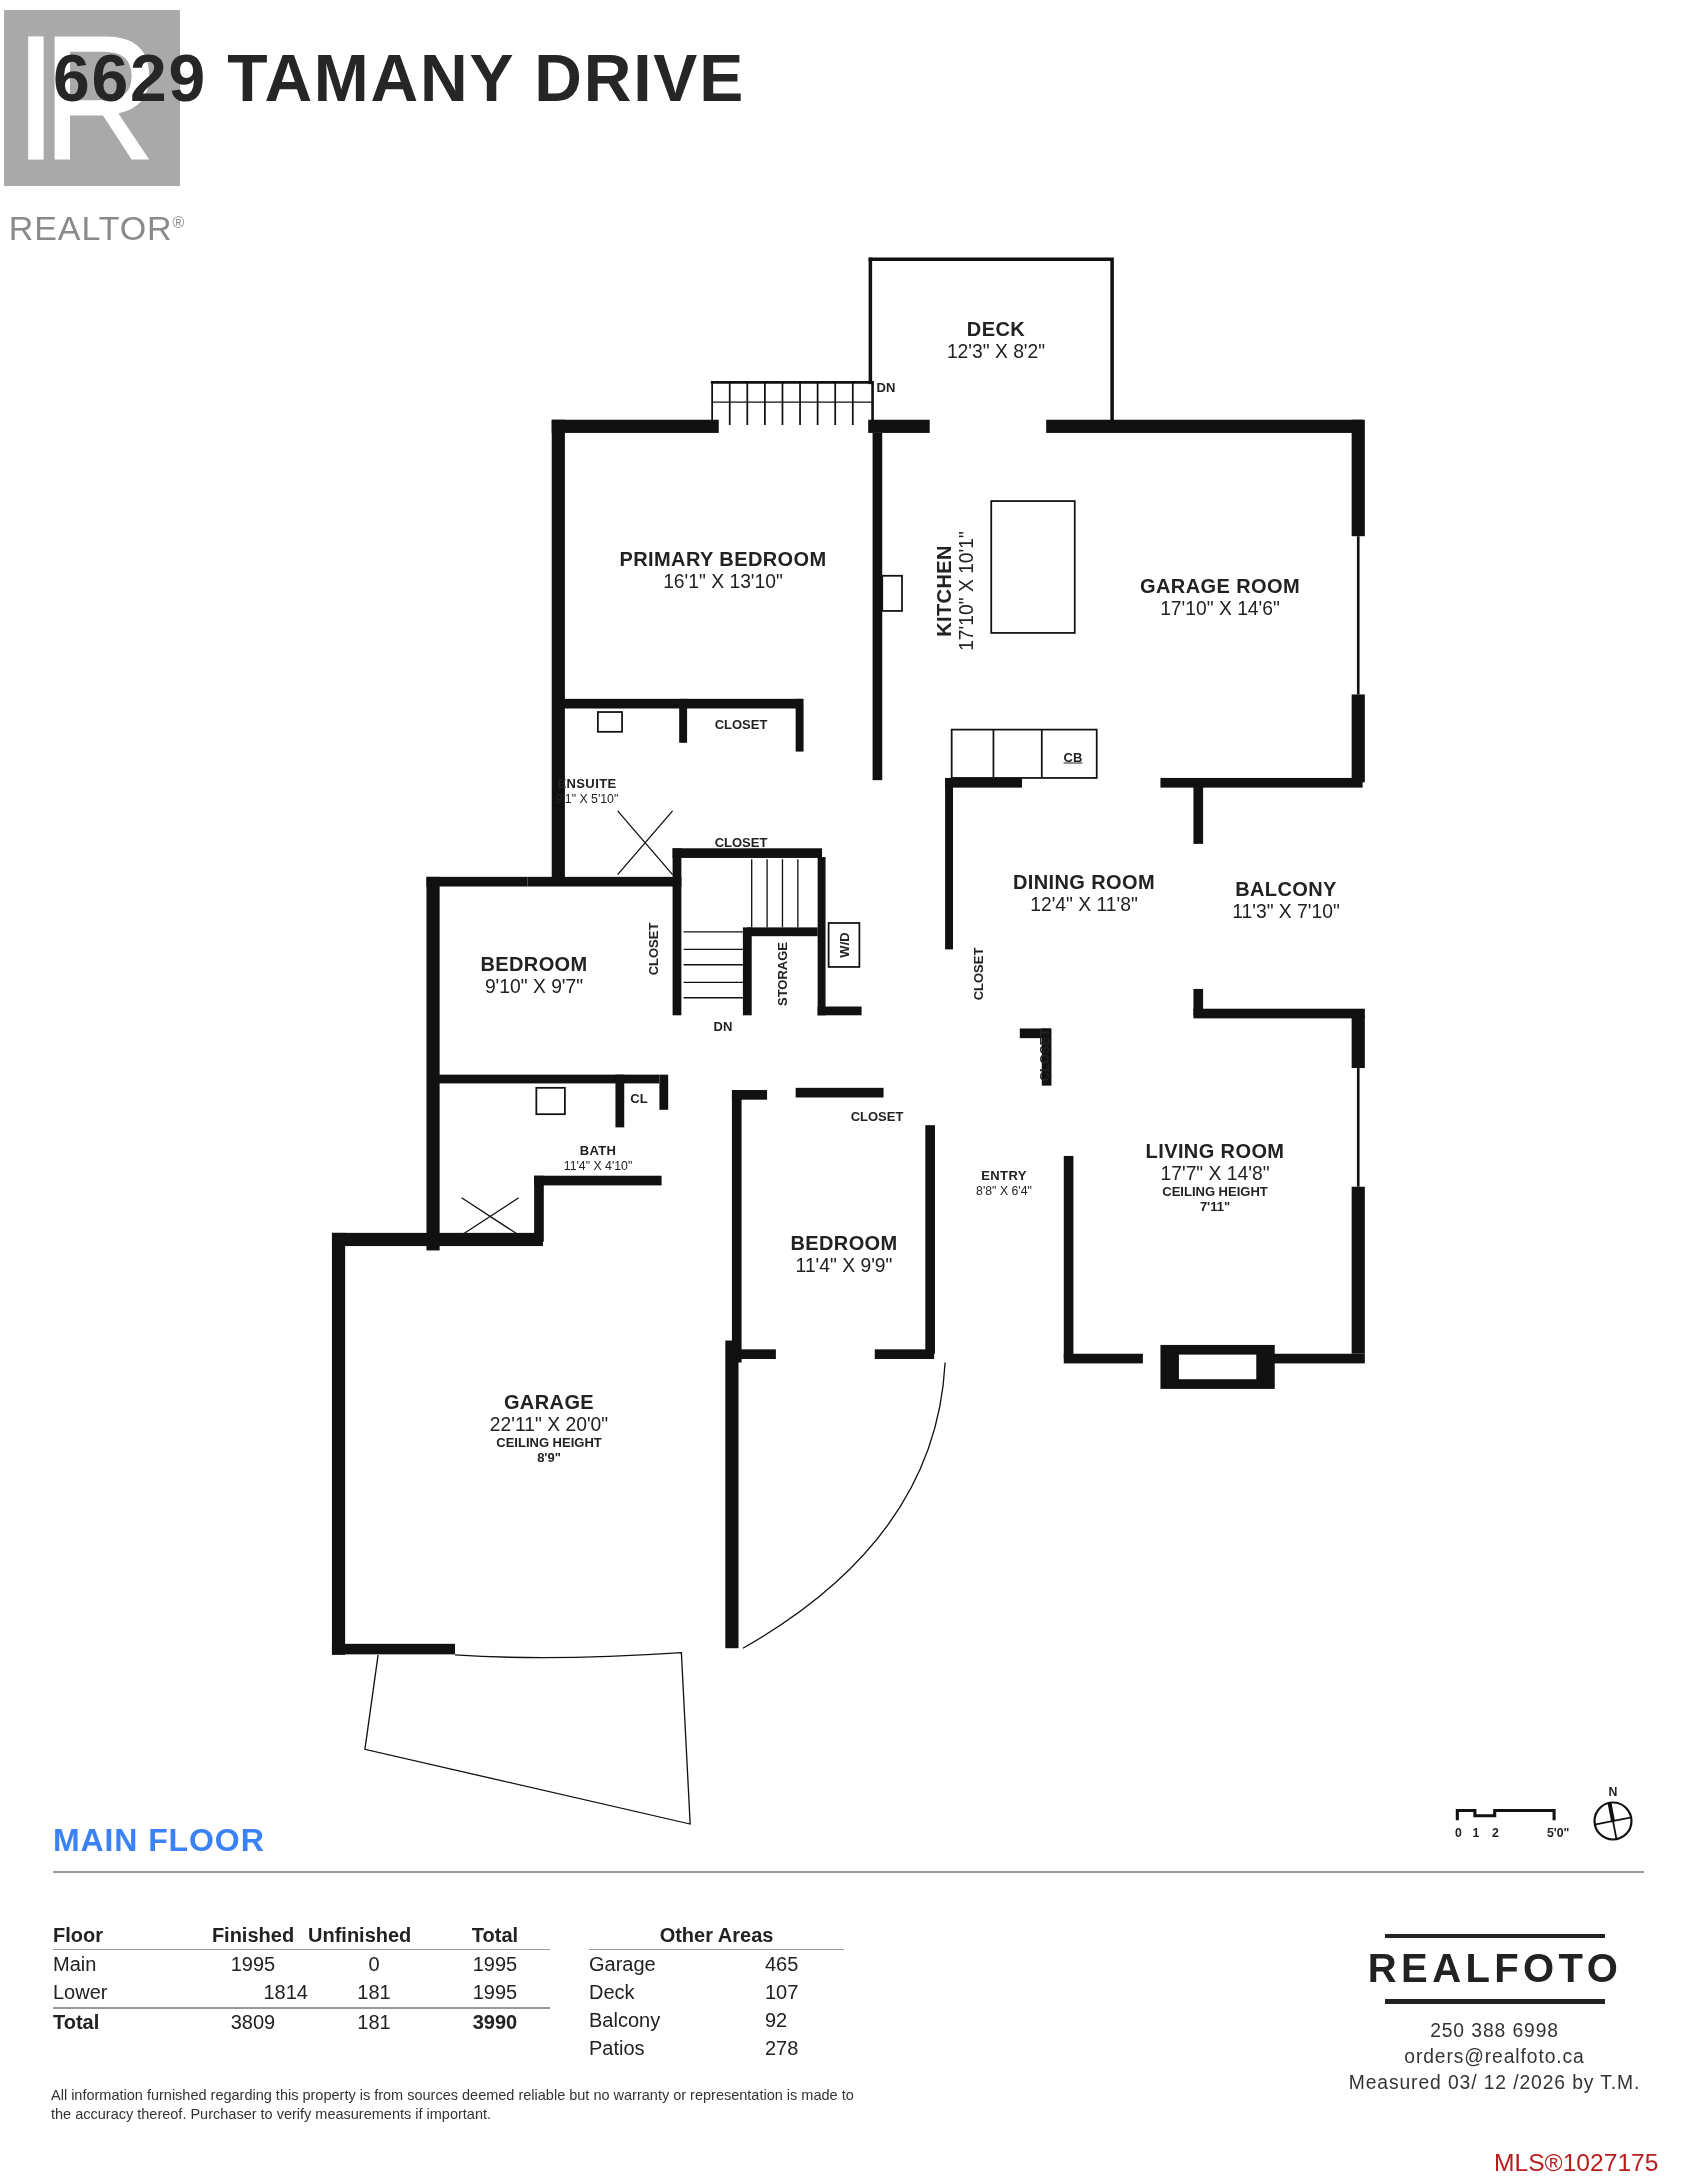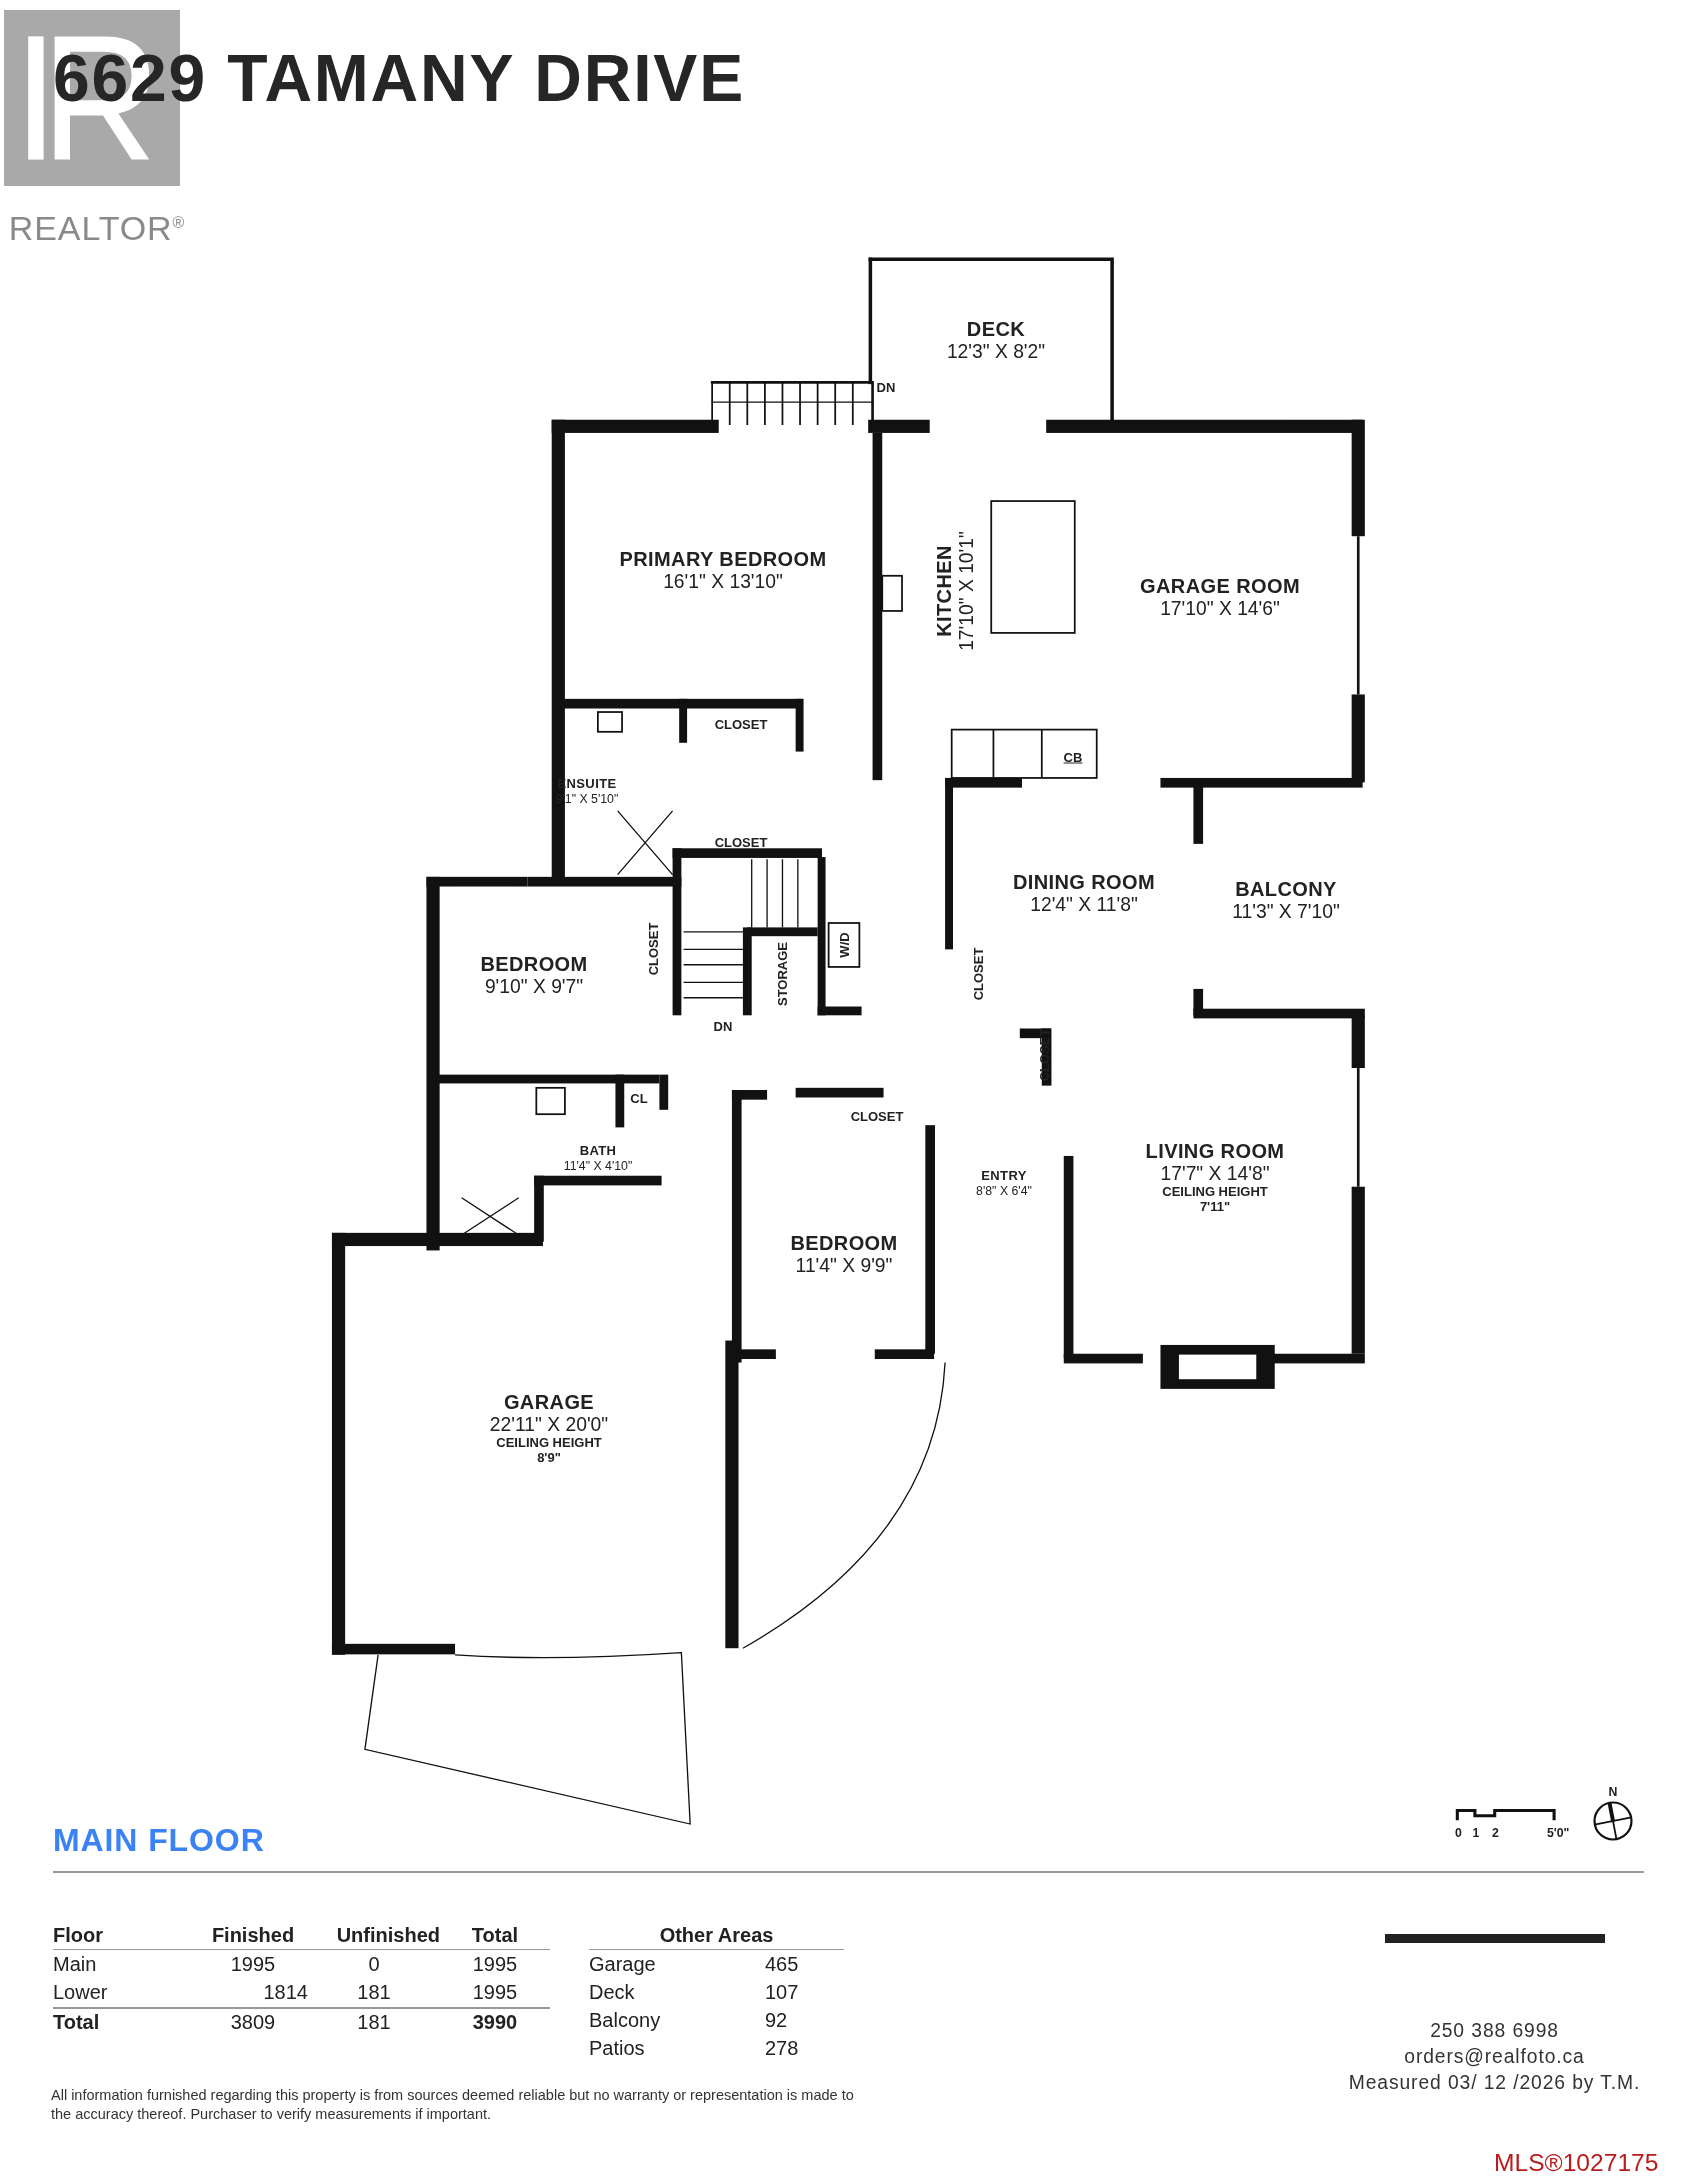--- a/index.html
+++ b/index.html
@@ -276,21 +276,21 @@
   </svg>
 </div>
 <div class="abs hr"></div>
 
 <div class="abs area-table">
   <table class="area">
     <tbody>
         <tr style="font-weight:bold; border-bottom:1.8px solid #999;">
       <th style="text-align:left; width:145px;">Floor</th>
       <th style="text-align:center; width:110px;">Finished</th>
-      <th style="text-align:right; width:132px;">Unfinished</th>
+      <th style="text-align:left; width:132px;">Unfinished</th>
       <th style="text-align:center; width:110px;">Total</th>
     </tr>
     <tr>
       <td>Main</td>
       <td style="text-align:center">1995</td>
       <td style="text-align:center">0</td>
       <td style="text-align:center">1995</td>
     </tr>
     <tr style="border-bottom:2.6px solid #999;">
       <td>Lower</td>
@@ -331,20 +331,21 @@
           <td>278</td>
         </tr>
   </tbody>
     </table>
 </div>
 
 <div class="abs disclaimer">All information furnished regarding this property is from sources deemed reliable but no warranty or representation is made to the accuracy thereof. Purchaser to verify measurements if important.</div>
 
 <div class="abs brand-box">
   <div class="brand-line"></div>
+  <div class="brand-name">REALFOTO</div>
   <div class="brand-line"></div>
 </div>
 <div class="abs contact">
   <div>250 388 6998</div>
   <div>orders@realfoto.ca</div>
   <div>Measured 03/ 12 /2026 by T.M.</div>
 </div>
 
 <div class="abs mls">MLS®1027175</div>
 

